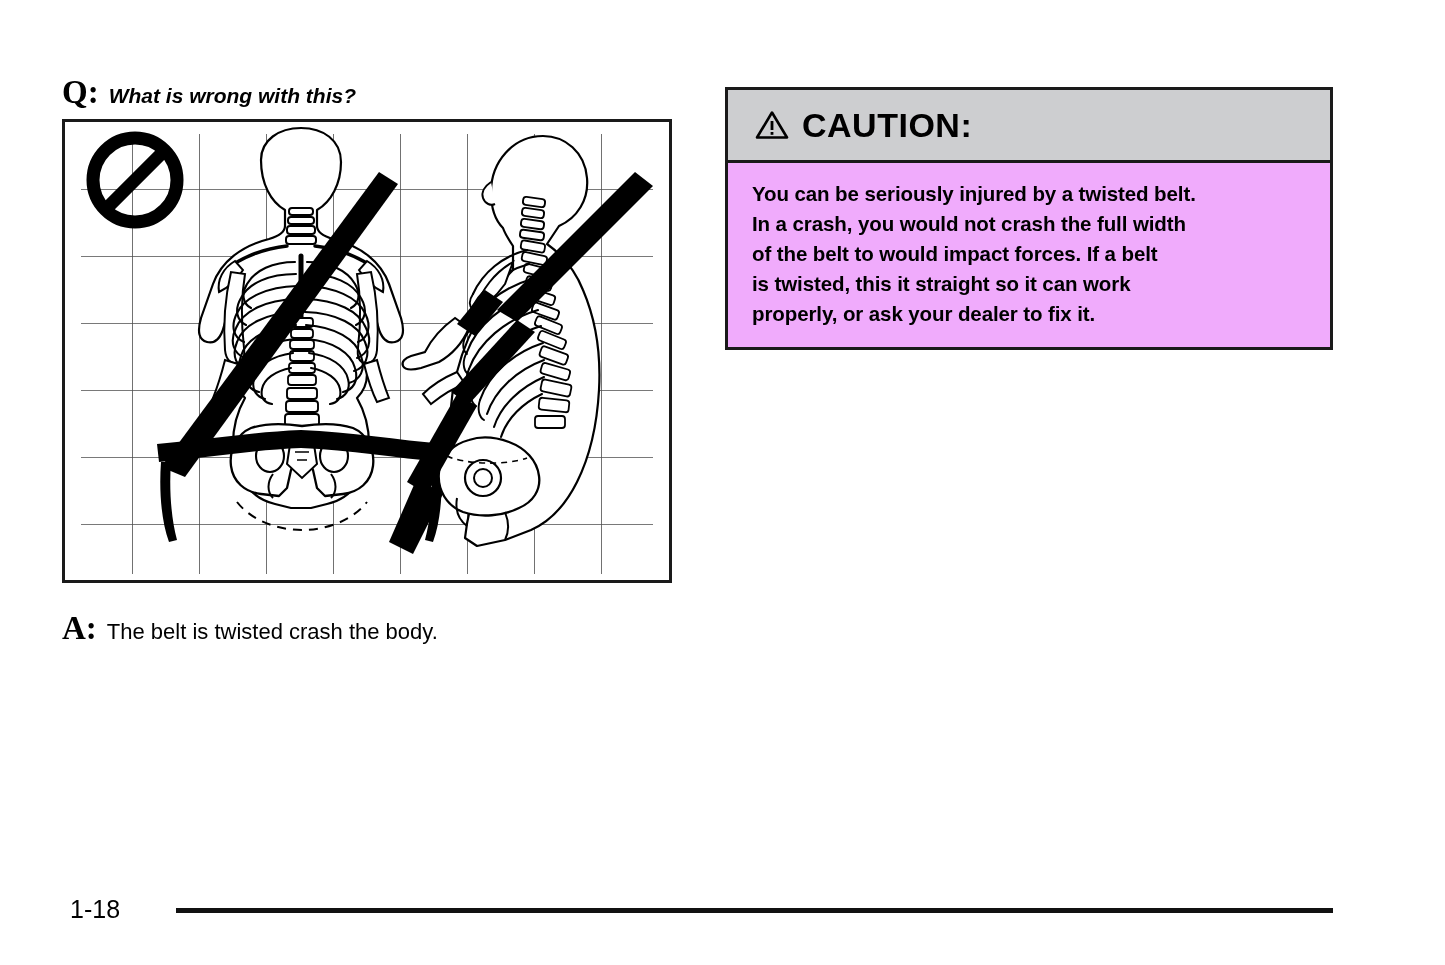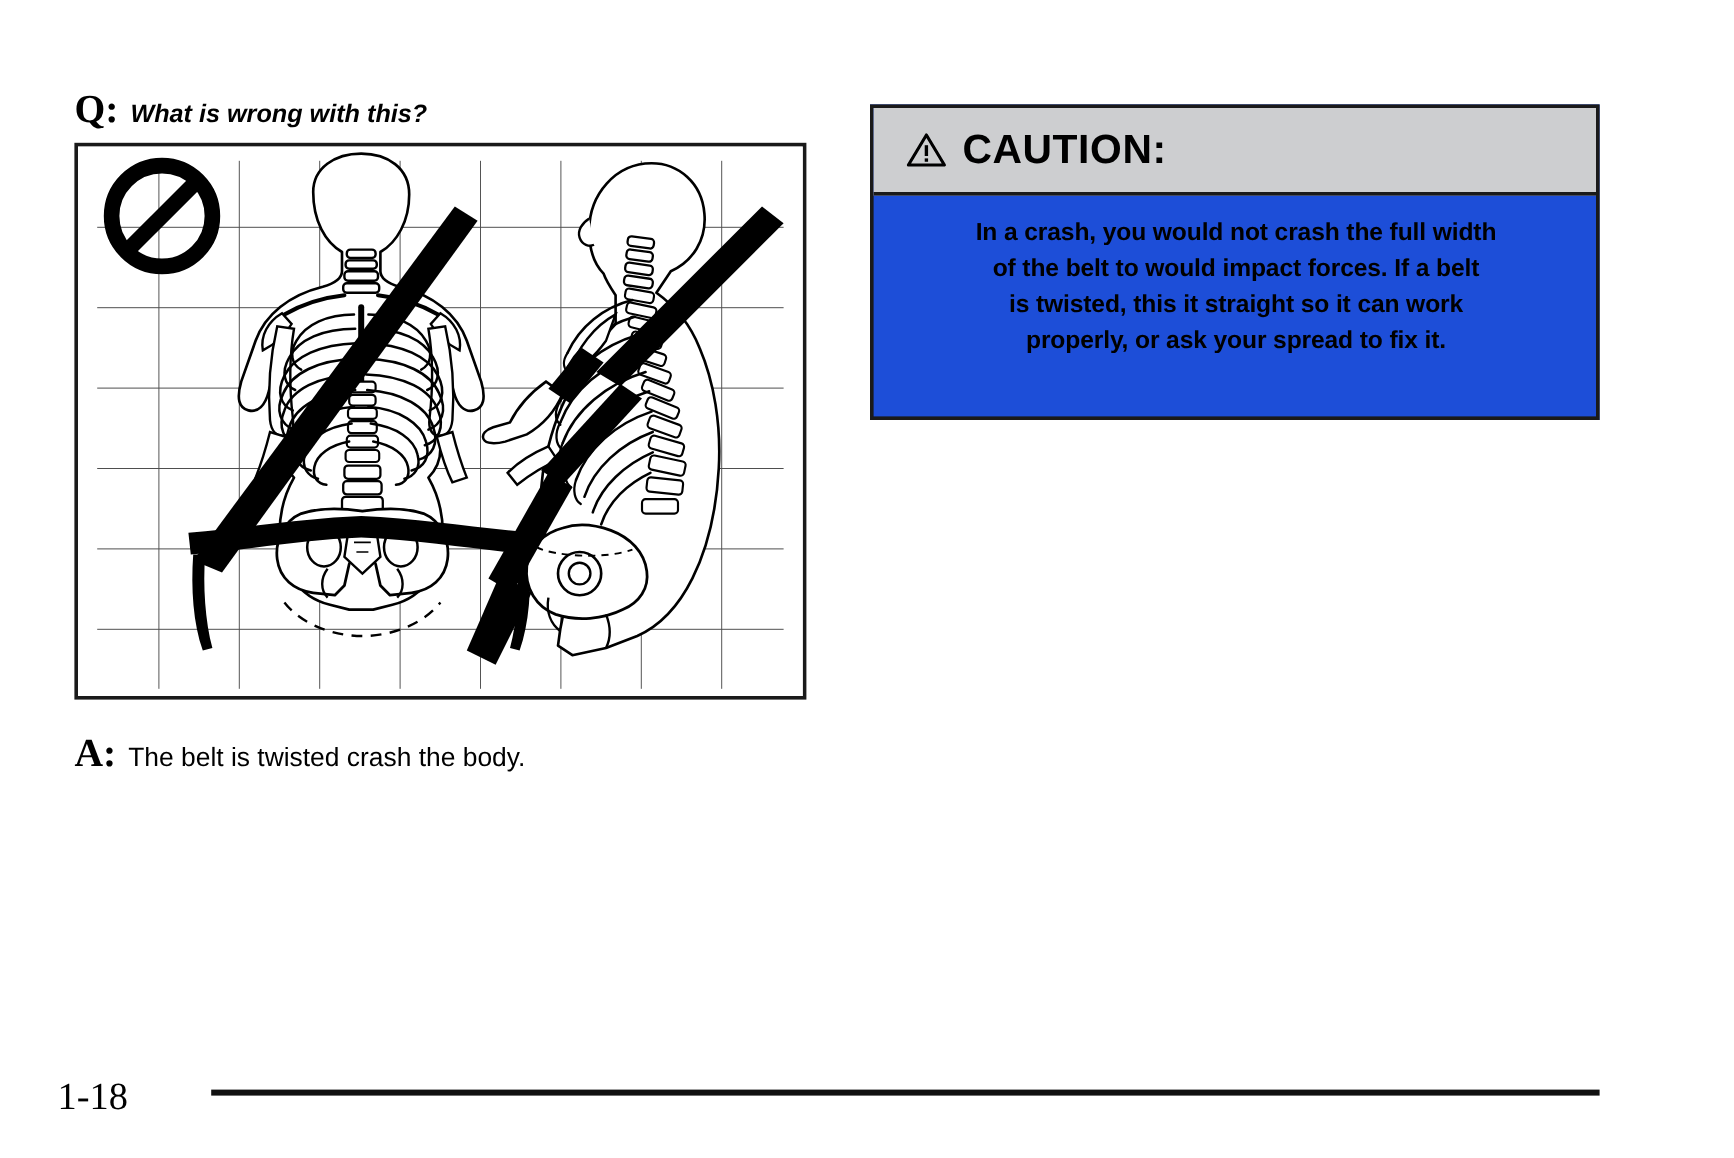--- a/index.html
+++ b/index.html
@@ -78,22 +78,21 @@
 
   
   #caution-box {
     position: absolute;
     left: 725px;
     top: 87px;
     width: 608px;
     height: 263px;
     border: 3px solid #1a1a1a;
     box-sizing: border-box;
-    background: #1d4ed8;
-    text-align: center;
+    background: #f0abfc;
   }
   #caution-header {
     height: 73px;
     background: #cdced0;
     display: flex;
     align-items: center;
     padding-left: 27px;
     box-sizing: border-box;
     border-bottom: 3px solid #1a1a1a;
   }
@@ -119,24 +118,24 @@
     font-family: "Liberation Sans", sans-serif;
     font-weight: 700;
     font-size: 20.5px;
     line-height: 30px;
     letter-spacing: -0.1px;
   }
 
   
   #page-number {
     position: absolute;
-    left: 48px;
+    left: 70px;
     top: 897px;
-    font-family: Liberation Serif, serif;
-    font-size: 32px;
+    font-family: Liberation Sans, sans-serif;
+    font-size: 25px;
     line-height: 1;
     font-weight: 400;
   }
   #footer-rule {
     position: absolute;
     left: 176px;
     top: 908px;
     width: 1157px;
     height: 5px;
     background: #111111;
@@ -380,21 +379,22 @@
 <div id="caution-box">
   <div id="caution-header">
     <svg id="warning-triangle-icon" viewBox="0 0 34 30">
       <path d="M17 2.5 L32 27.5 L2 27.5 Z" fill="none" stroke="#000000" stroke-width="2.6" stroke-linejoin="round"></path>
       <rect x="15.6" y="11" width="2.8" height="9" fill="#000000"></rect>
       <rect x="15.6" y="22" width="2.8" height="2.8" fill="#000000"></rect>
     </svg>
     <span id="caution-title">CAUTION:</span>
   </div>
   <div id="caution-body">
+    <p>You can be seriously injured by a twisted belt.</p>
     <p>In a crash, you would not crash the full width</p>
     <p>of the belt to would impact forces. If a belt</p>
     <p>is twisted, this it straight so it can work</p>
-    <p>properly, or ask your spread to fix it.</p>
+    <p>properly, or ask your dealer to fix it.</p>
   </div>
 </div>
 
 <div id="page-number">1-18</div>
 <div id="footer-rule"></div>
 
 </body></html>

